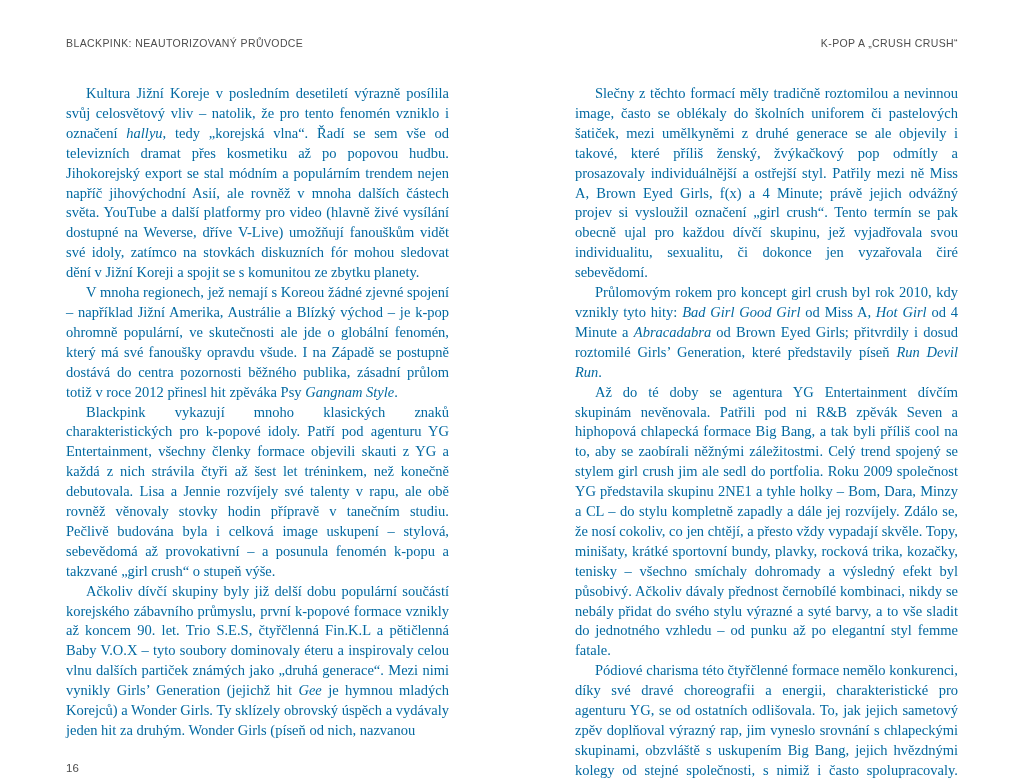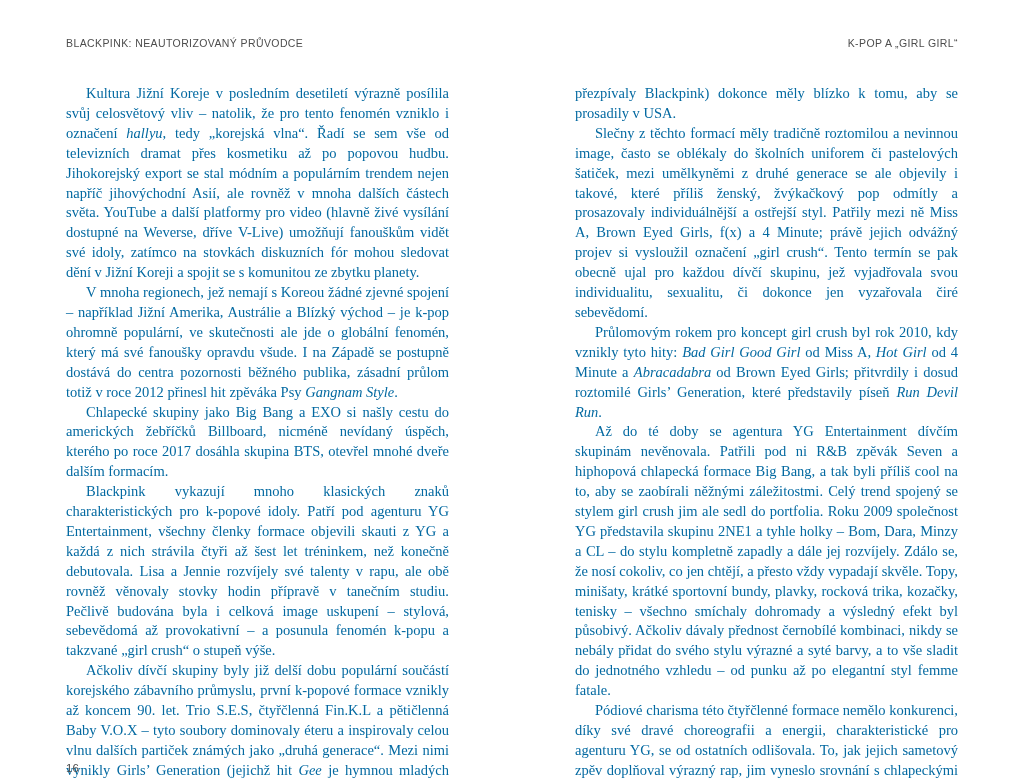--- a/index.html
+++ b/index.html
@@ -71,31 +71,29 @@
 </head>
 <body>
 
 <div class="spread">
 
   <div class="page-column left">
     <div class="running-head">BLACKPINK: NEAUTORIZOVANÝ PRŮVODCE</div>
     <div class="page-body">
         <p class="para indent"><span>Kultura Jižní Koreje v posledním desetiletí výrazně posílila svůj celosvětový vliv – natolik, že pro tento fenomén vzniklo i označení </span><i>hallyu</i><span>, tedy „korejská vlna“. Řadí se sem vše od televizních dramat přes kosmetiku až po popovou hudbu. Jihokorejský export se stal módním a populárním trendem nejen napříč jihovýchodní Asií, ale rovněž v mnoha dalších částech světa. YouTube a další platformy pro video (hlavně živé vysílání dostupné na Weverse, dříve V-Live) umožňují fanouškům vidět své idoly, zatímco na stovkách diskuzních fór mohou sledovat dění v Jižní Koreji a spojit se s komunitou ze zbytku planety.</span></p>
         <p class="para indent"><span>V mnoha regionech, jež nemají s Koreou žádné zjevné spojení – například Jižní Amerika, Austrálie a Blízký východ – je k-pop ohromně populární, ve skutečnosti ale jde o globální fenomén, který má své fanoušky opravdu všude. I na Západě se postupně dostává do centra pozornosti běžného publika, zásadní průlom totiž v roce 2012 přinesl hit zpěváka Psy </span><i>Gangnam Style</i><span>.</span></p>
-        <p class="para indent"><span>Chlapecké skupiny jako Big Bang a EXO si našly cestu do amerických žebříčků Billboard, nicméně nevídaný úspěch, kterého po roce 2017 dosáhla skupina BTS, otevřel mnohé dveře dalším formacím.</span></p>
         <p class="para indent"><span>Blackpink vykazují mnoho klasických znaků charakteristických pro k-popové idoly. Patří pod agenturu YG Entertainment, všechny členky formace objevili skauti z YG a každá z nich strávila čtyři až šest let tréninkem, než konečně debutovala. Lisa a Jennie rozvíjely své talenty v rapu, ale obě rovněž věnovaly stovky hodin přípravě v tanečním studiu. Pečlivě budována byla i celková image uskupení – stylová, sebevědomá až provokativní – a posunula fenomén k-popu a takzvané „girl crush“ o stupeň výše.</span></p>
         <p class="para indent"><span>Ačkoliv dívčí skupiny byly již delší dobu populární součástí korejského zábavního průmyslu, první k-popové formace vznikly až koncem 90. let. Trio S.E.S, čtyřčlenná Fin.K.L a pětičlenná Baby V.O.X – tyto soubory dominovaly éteru a inspirovaly celou vlnu dalších partiček známých jako „druhá generace“. Mezi nimi vynikly Girls’ Generation (jejichž hit </span><i>Gee</i><span> je hymnou mladých Korejců) a Wonder Girls. Ty sklízely obrovský úspěch a vydávaly jeden hit za druhým. Wonder Girls (píseň od nich, nazvanou </span></p>
       </div>
     <div class="folio">16</div>
   </div>
 
   <div class="page-column right">
-    <div class="running-head">K-POP A „GIRL GIRL“</div>
+    <div class="running-head">K-POP A „CRUSH CRUSH“</div>
     <div class="page-body">
-        <p class="para"><span>přezpívaly Blackpink) dokonce měly blízko k tomu, aby se prosadily v USA.</span></p>
         <p class="para indent"><span>Slečny z těchto formací měly tradičně roztomilou a nevinnou image, často se oblékaly do školních uniforem či pastelových šatiček, mezi umělkyněmi z druhé generace se ale objevily i takové, které příliš ženský, žvýkačkový pop odmítly a prosazovaly individuálnější a ostřejší styl. Patřily mezi ně Miss A, Brown Eyed Girls, f(x) a 4 Minute; právě jejich odvážný projev si vysloužil označení „girl crush“. Tento termín se pak obecně ujal pro každou dívčí skupinu, jež vyjadřovala svou individualitu, sexualitu, či dokonce jen vyzařovala čiré sebevědomí.</span></p>
         <p class="para indent"><span>Průlomovým rokem pro koncept girl crush byl rok 2010, kdy vznikly tyto hity: </span><i>Bad Girl Good Girl</i><span> od Miss A, </span><i>Hot Girl</i><span> od 4 Minute a </span><i>Abracadabra</i><span> od Brown Eyed Girls; přitvrdily i dosud roztomilé Girls’ Generation, které představily píseň </span><i>Run Devil Run</i><span>.</span></p>
         <p class="para indent"><span>Až do té doby se agentura YG Entertainment dívčím skupinám nevěnovala. Patřili pod ni R&amp;B zpěvák Seven a hiphopová chlapecká formace Big Bang, a tak byli příliš cool na to, aby se zaobírali něžnými záležitostmi. Celý trend spojený se stylem girl crush jim ale sedl do portfolia. Roku 2009 společnost YG představila skupinu 2NE1 a tyhle holky – Bom, Dara, Minzy a CL – do stylu kompletně zapadly a dále jej rozvíjely. Zdálo se, že nosí cokoliv, co jen chtějí, a přesto vždy vypadají skvěle. Topy, minišaty, krátké sportovní bundy, plavky, rocková trika, kozačky, tenisky – všechno smíchaly dohromady a výsledný efekt byl působivý. Ačkoliv dávaly přednost černobílé kombinaci, nikdy se nebály přidat do svého stylu výrazné a syté barvy, a to vše sladit do jednotného vzhledu – od punku až po elegantní styl femme fatale.</span></p>
         <p class="para indent"><span>Pódiové charisma této čtyřčlenné formace nemělo konkurenci, díky své dravé choreografii a energii, charakteristické pro agenturu YG, se od ostatních odlišovala. To, jak jejich sametový zpěv doplňoval výrazný rap, jim vyneslo srovnání s chlapeckými skupinami, obzvláště s uskupením Big Bang, jejich hvězdnými kolegy od stejné společnosti, s nimiž i často spolupracovaly. 2NE1 se staly jednou z nejúspěšnějších</span></p>
       </div>
   </div>
 
 </div>
 
 </body></html>

